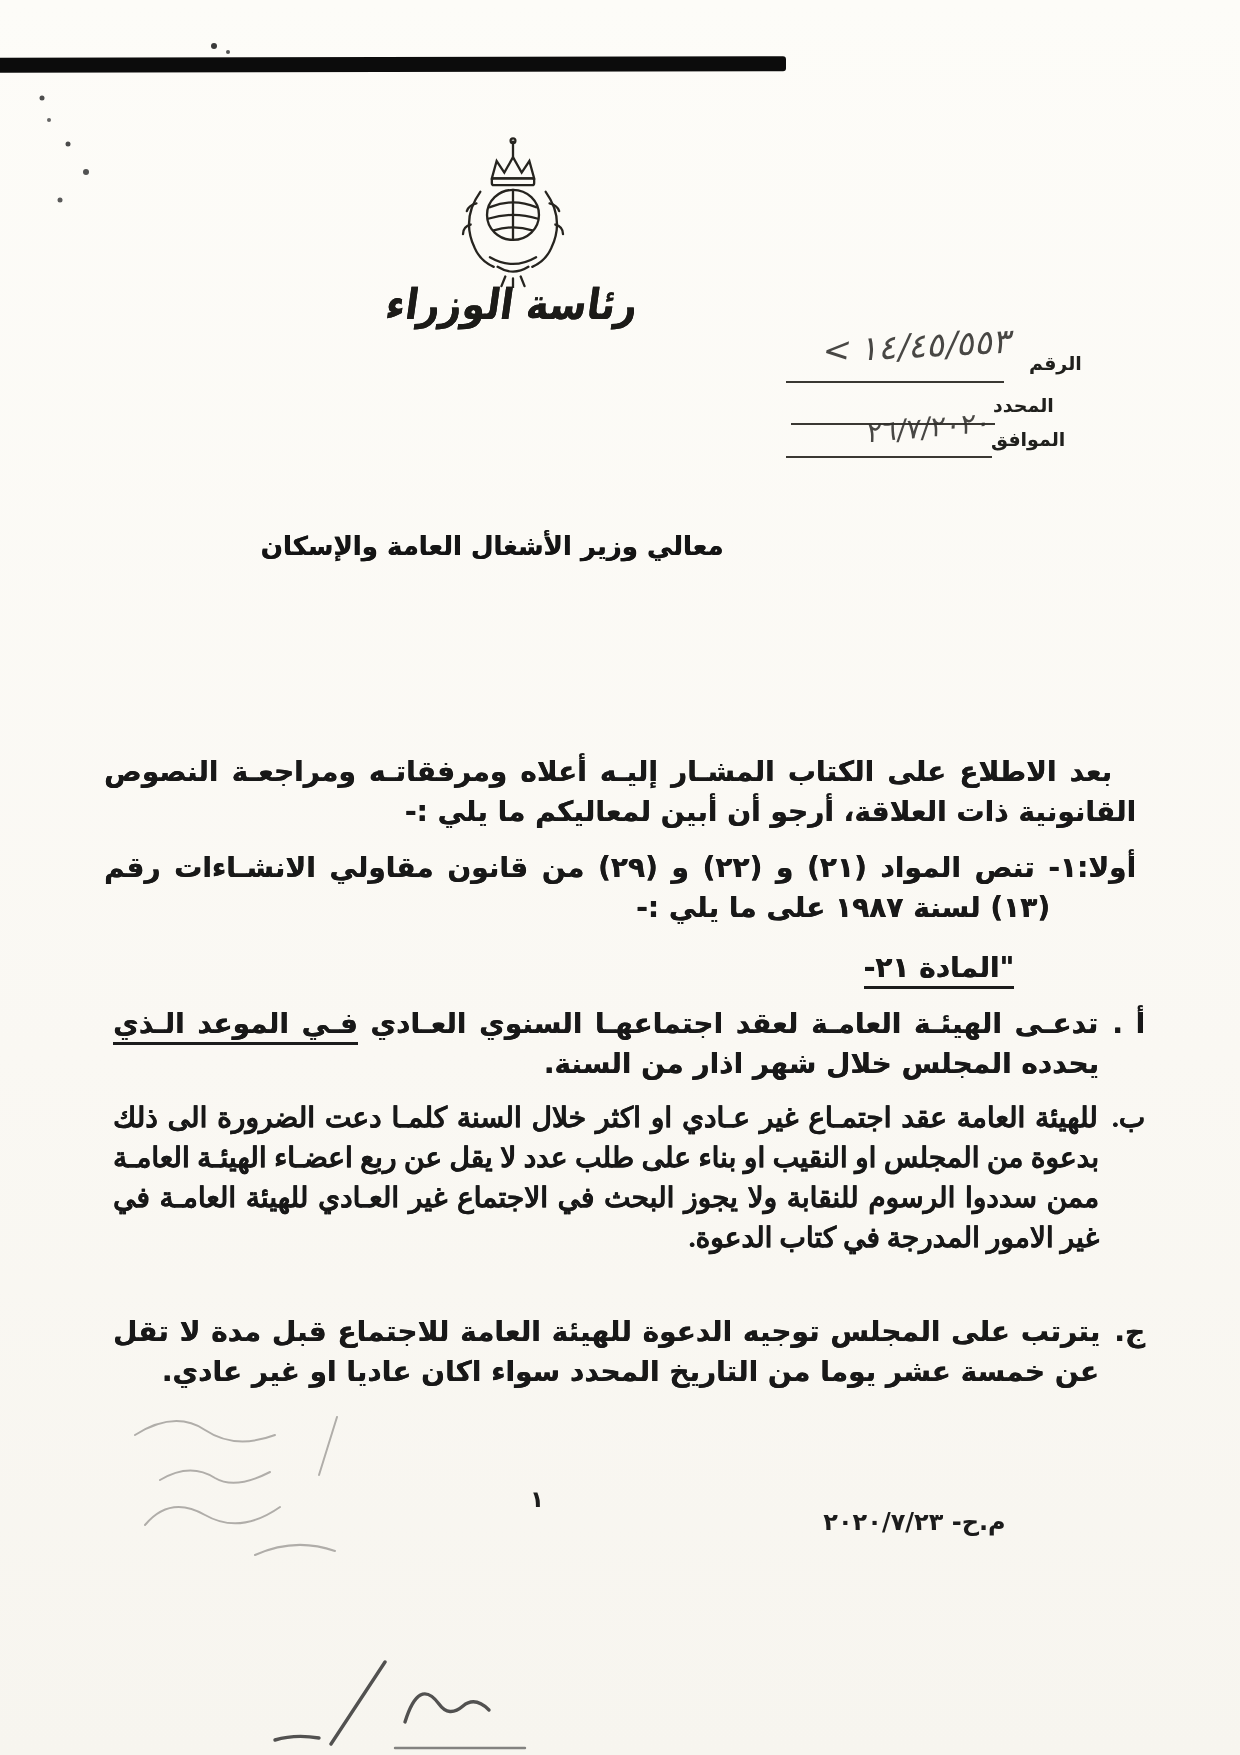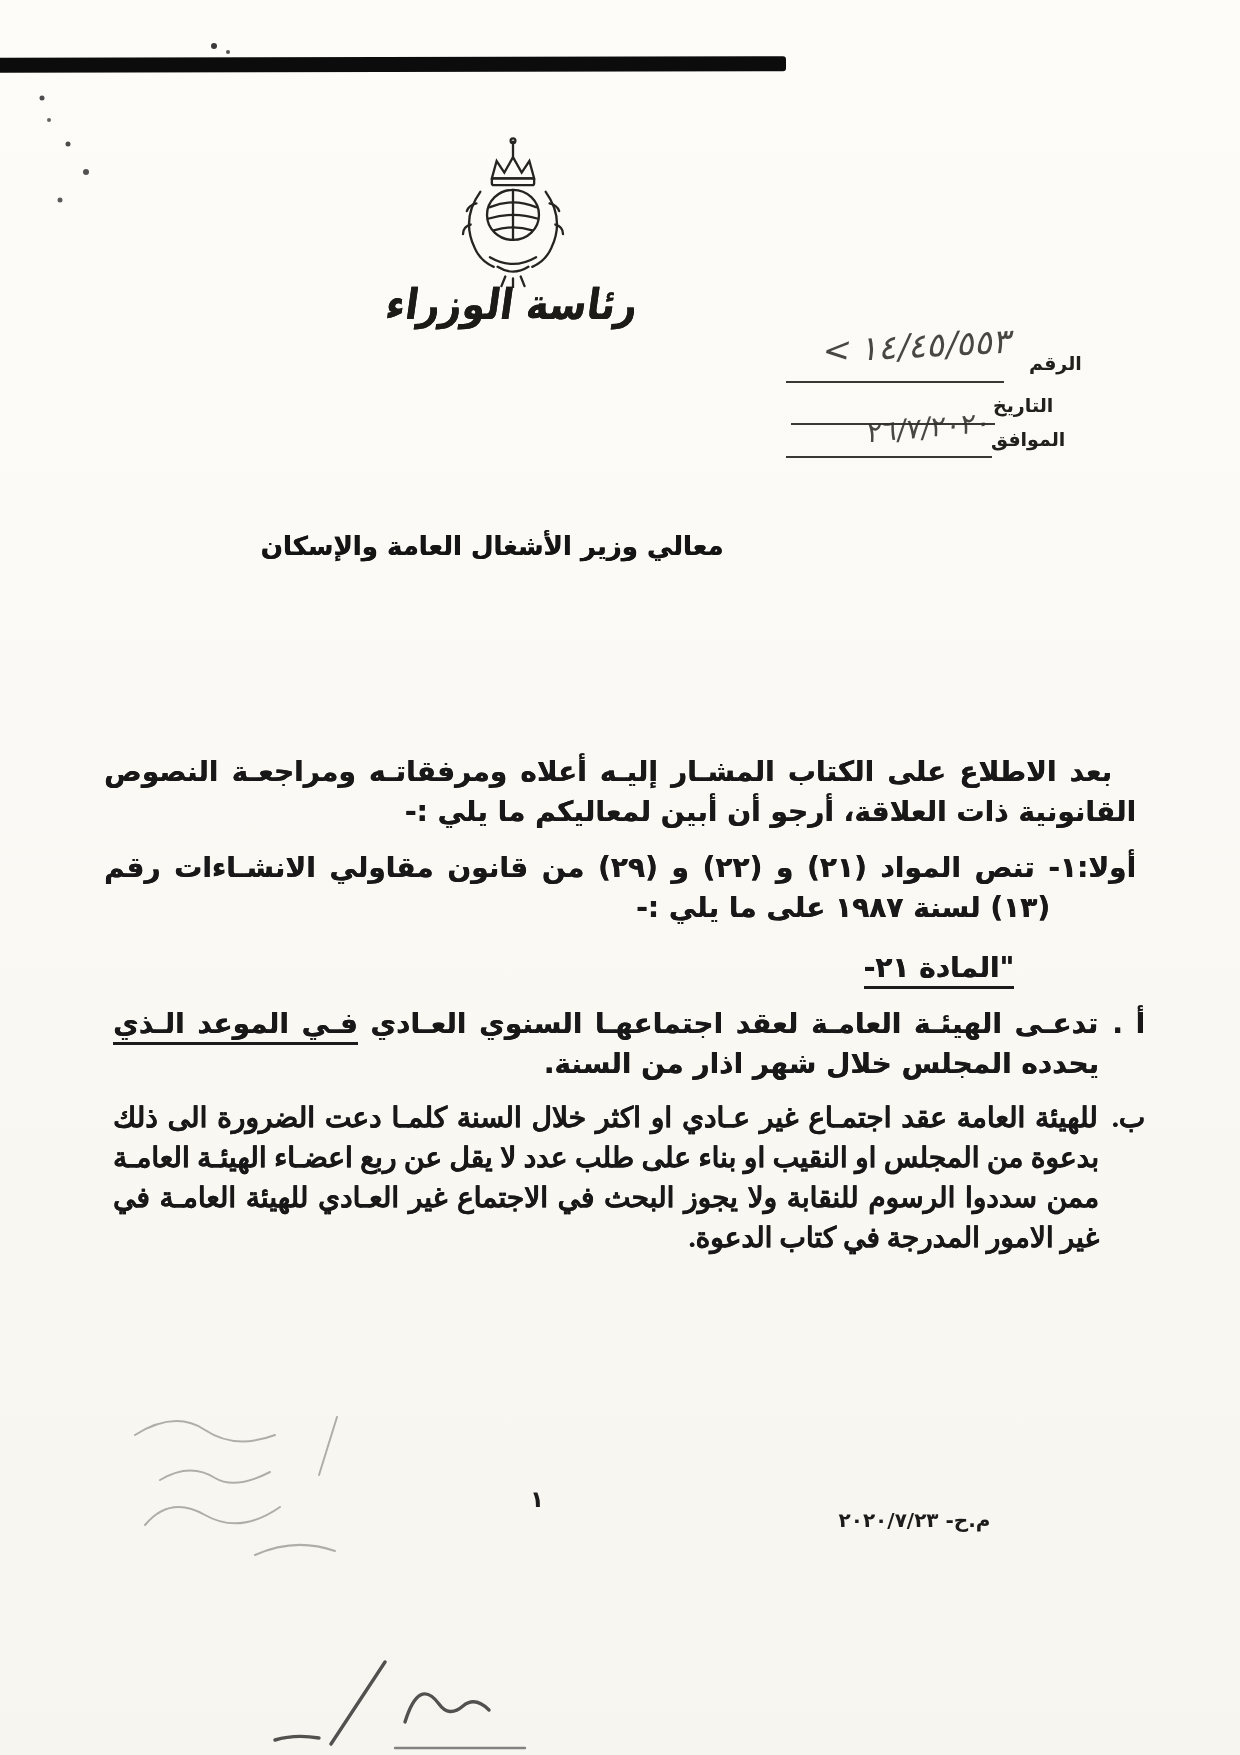--- a/index.html
+++ b/index.html
@@ -42,21 +42,21 @@
     font-size:28px; line-height:40px; font-weight:700; color:#181818;
     text-shadow:0.35px 0 0 #181818;
   }
   .para { text-indent:24px; }
   .hang-first { padding-right:86px; text-indent:-86px; }
   .clause { padding-right:46px; text-indent:-46px;margin-left:9px; }
   .marker { margin-left:14px; }
   .ul { border-bottom:3px solid #1c1c1c; padding-bottom:2px; }
   
   .page-number { position:absolute; top:1486px; left:530px; font-size:23px; font-weight:700; color:#1b1b1b; }
-  .footer-ref { position:absolute; top:1508px; left:822px; width:185px; direction:rtl; text-align:center; font-size:20px; font-weight:700; white-space:nowrap; color:#1b1b1b; }
+  .footer-ref { position:absolute; top:1508px; left:822px; width:185px; direction:rtl; text-align:center; font-size:24px; font-weight:700; white-space:nowrap; color:#1b1b1b; }
   .scribble { position:absolute; }
 </style>
 </head>
 <body>
 
 <div class="page">
 
   <div class="scan-bar"></div>
   <div class="specks"></div>
 
@@ -81,41 +81,42 @@
       <path d="M48 136 Q64 146 80 136"></path>
       <path d="M56 146 L52 156 M64 148 L64 158 M72 146 L76 156"></path>
     </svg>
   </div>
   <div class="calligraphy">رئاسة الوزراء</div>
 
   <div class="ref-label" style="top:352px;left:1001px;margin-left:28px;">الرقم</div>
   <div class="ref-line" style="top:381px;left:786px;width:218px;"></div>
   <div class="handwrite hand-num">١٤/٤٥/٥٥٣ &gt;</div>
 
-  <div class="ref-label" style="top:394px;left:993px;">التاريخ</div>
+  <div class="ref-label" style="top:394px;left:993px;">المحدد</div>
   <div class="ref-line" style="top:423px;left:791px;width:204px;"></div>
   <div class="handwrite hand-date"></div>
 
   <div class="ref-label" style="top:428px;left:991px;">الموافق</div>
   <div class="ref-line" style="top:456px;left:786px;width:206px;"></div>
   <div class="handwrite hand-mwafq">٢٦/٧/٢٠٢٠</div>
 
   <div class="title">معالي وزير الأشغال العامة والإسكان</div>
 
   <div class="txt para" style="top:752px;">بعد الاطلاع على الكتاب المشـار إليـه أعلاه ومرفقاتـه ومراجعـة النصوص القانونية ذات العلاقة، أرجو أن أبين لمعاليكم ما يلي :-</div>
   <div class="txt hang-first" style="top:848px;">أولا:١- تنص المواد (٢١) و (٢٢) و (٢٩) من قانون مقاولي الانشـاءات رقم (١٣) لسنة ١٩٨٧ على ما يلي :-</div>
 
   <div class="txt" style="top:948px;padding-right:122px;">
     <span class="ul">"المادة ٢١-</span>
   </div>
 
   <div class="txt clause" style="top:1004px;"><span class="marker">أ .</span><span>تدعـى الهيئـة العامـة لعقد اجتماعهـا السنوي العـادي </span><span class="ul">فـي الموعد الـذي</span><span> يحدده المجلس خلال شهر اذار من السنة.</span></div>
 
   <div class="txt clause" style="top:1098px;font-family:Liberation Serif, serif;"><span class="marker">ب.</span><span>للهيئة العامة عقد اجتمـاع غير عـادي او اكثر خلال السنة كلمـا دعت الضرورة الى ذلك بدعوة من المجلس او النقيب او بناء على طلب عدد لا يقل عن ربع اعضـاء الهيئـة العامـة ممن سددوا الرسوم للنقابة ولا يجوز البحث في الاجتماع غير العـادي للهيئة العامـة في غير الامور المدرجة في كتاب الدعوة.</span></div>
 
+  <div class="txt clause" style="top:1312px;"><span class="marker">ج.</span><span>يترتب على المجلس توجيه الدعوة للهيئة العامة للاجتماع قبل مدة لا تقل عن خمسة عشر يوما من التاريخ المحدد سواء اكان عاديا او غير عادي.</span></div>
 
   <div class="page-number">١</div>
   <div class="footer-ref">م.ح- ٢٠٢٠/٧/٢٣</div>
 
   <svg class="scribble" style="top:1395px;left:105px;" width="300" height="185" viewBox="0 0 300 185" fill="none" stroke="#767370" stroke-width="2" stroke-linecap="round" opacity="0.55">
     <path d="M30 40 q40 -25 70 -5 t70 5"></path>
     <path d="M55 85 q30 -18 55 -2 q20 12 55 -6"></path>
     <path d="M40 130 q25 -30 60 -10 t75 -8"></path>
     <path d="M150 160 q40 -18 80 -4"></path>
     <path d="M232 22 l-18 58"></path>

